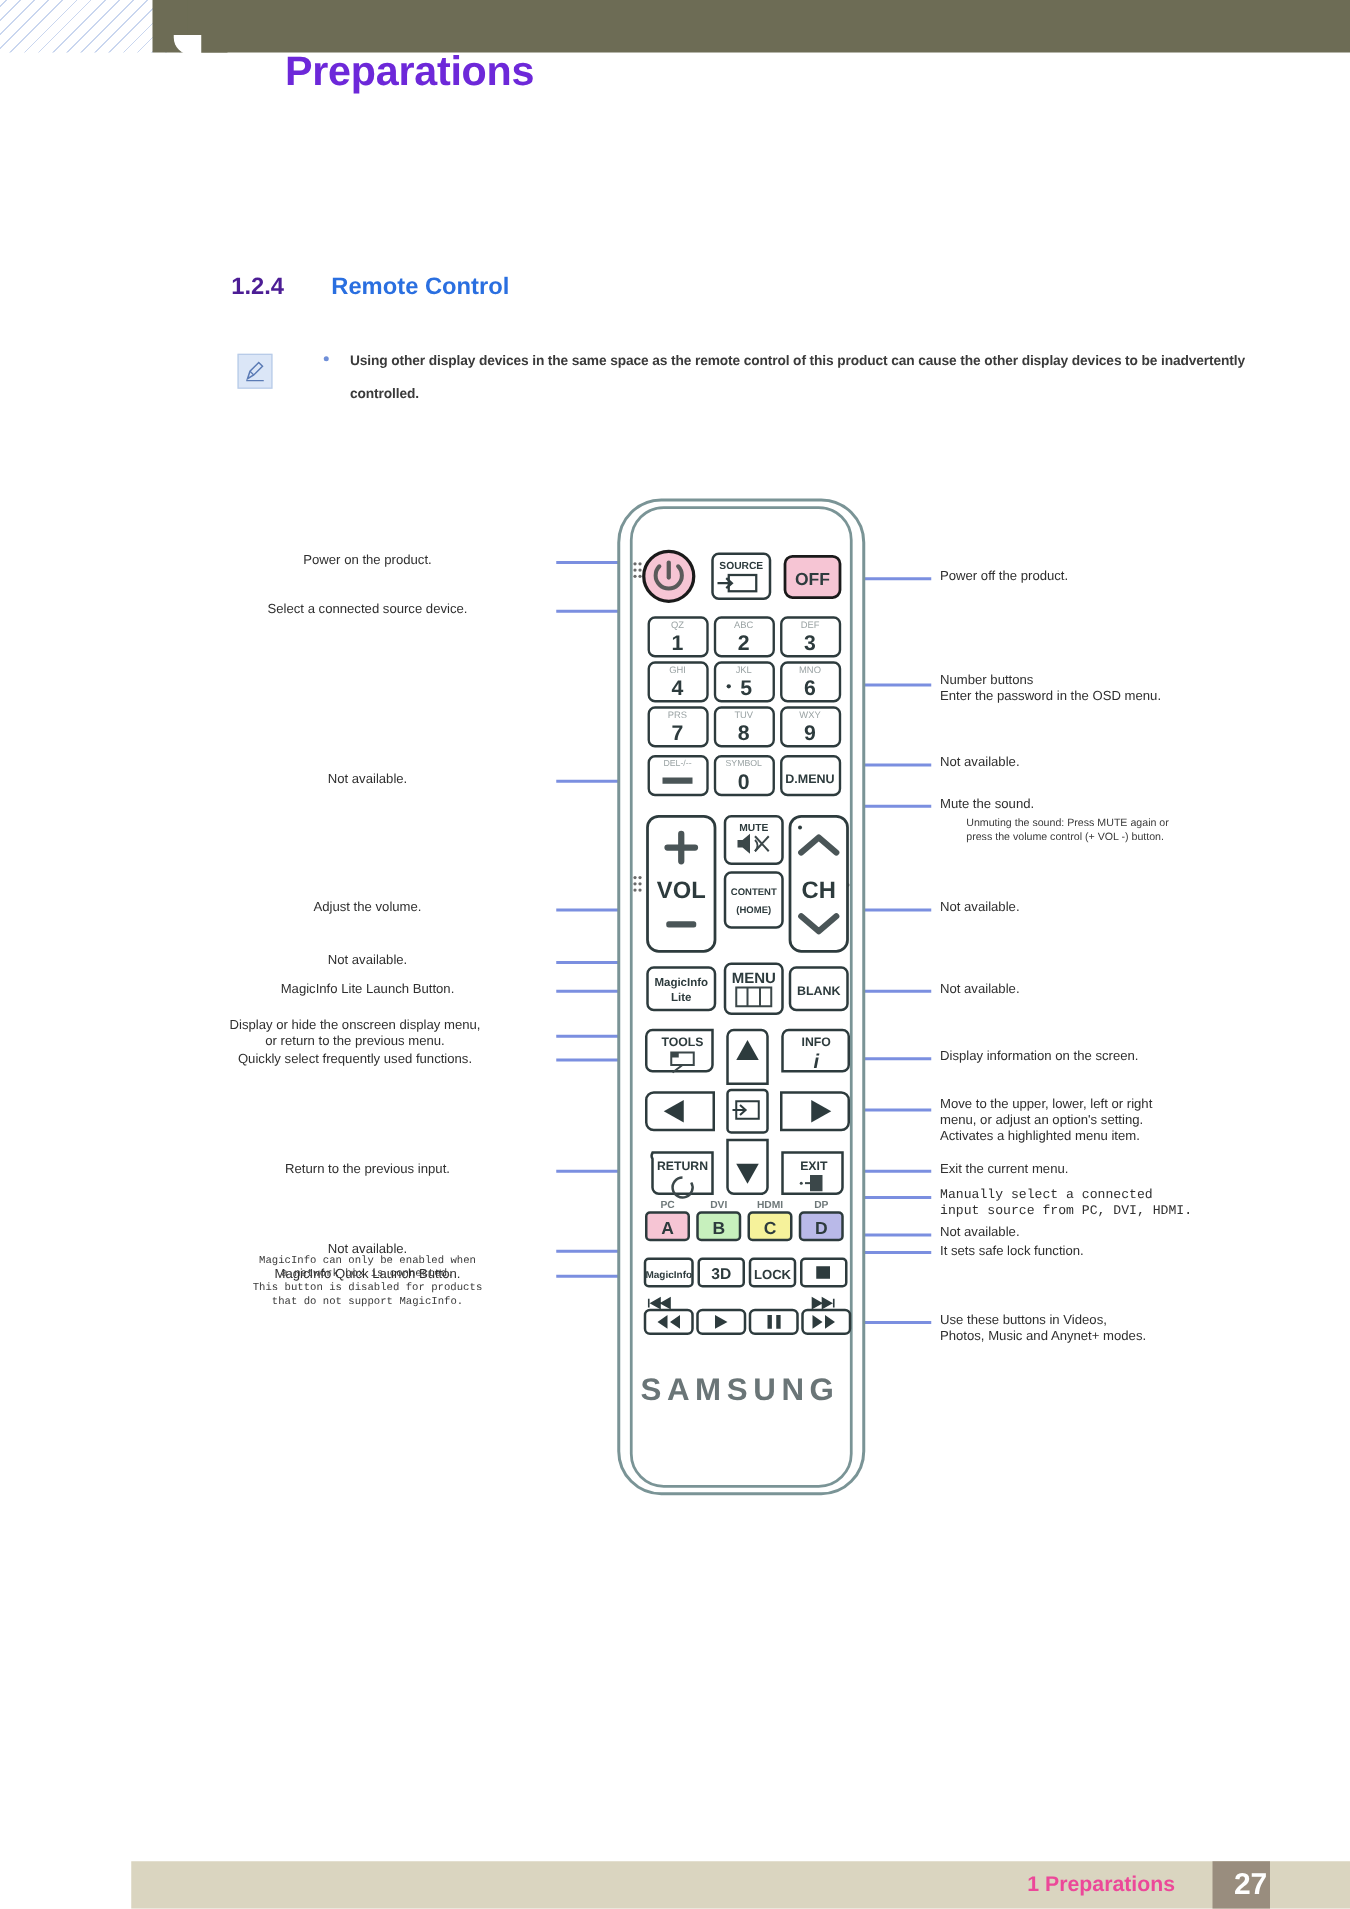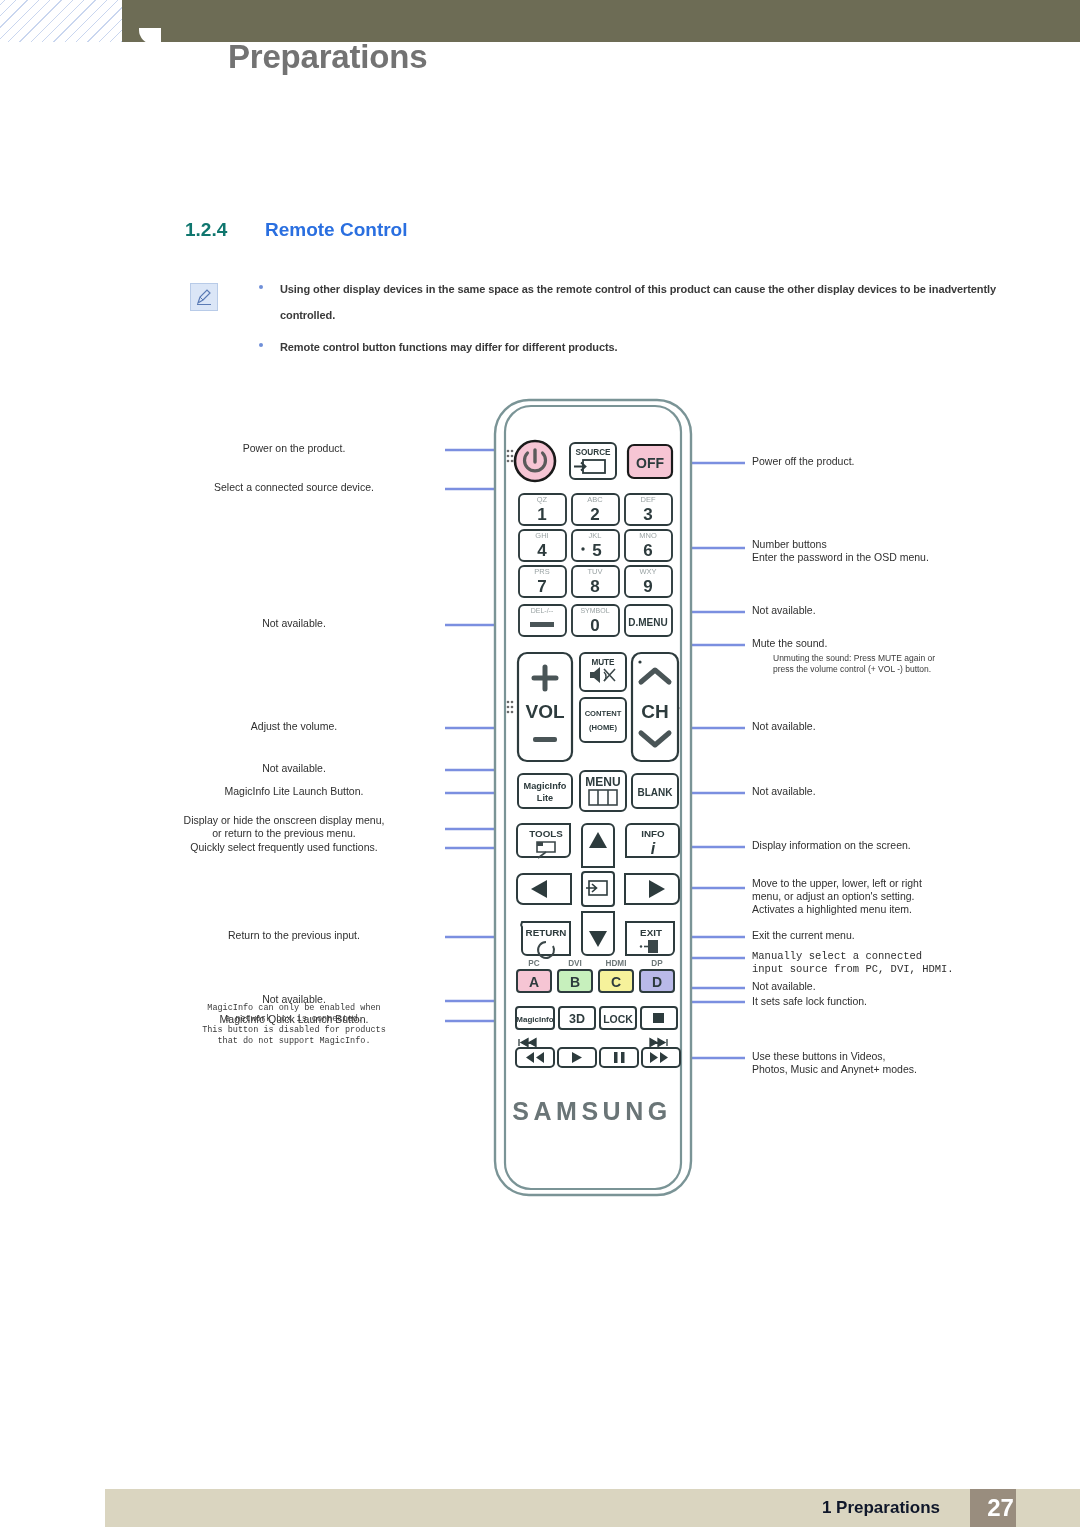--- a/index.html
+++ b/index.html
@@ -17,25 +17,25 @@
   }
   .hdr-tab{
     position:absolute;left:122px;top:0;width:60px;height:42px;background:#6d6c55;
   }
   .hdr-notch{
     position:absolute;left:139px;top:28px;width:22px;height:16px;background:#ffffff;
     border-radius:0 0 0 14px;
   }
   .page-title{
     position:absolute;left:228px;top:38px;font-size:33px;font-weight:bold;
-    color:#737373;letter-spacing:-0.2px;
+    color:#6d28d9;letter-spacing:-0.2px;
   }
   
   .sec-num{
-    position:absolute;left:185px;top:219px;font-size:19px;font-weight:bold;color:#0f766e;
+    position:absolute;left:185px;top:219px;font-size:19px;font-weight:bold;color:#4c1d95;
   }
   .sec-title{
     position:absolute;left:265px;top:219px;font-size:19px;font-weight:bold;color:#2a6fe0;
   }
   
   .note-icon{
     position:absolute;left:190px;top:283px;width:26px;height:26px;
     background:#dbe6f7;border:1px solid #b8cbe8;
   }
   .note-icon svg{position:absolute;left:3px;top:3px;}
@@ -48,21 +48,21 @@
   .note-li .txt{
     font-size:11px;color:#3a3a3a;line-height:26px;letter-spacing:-0.1px;font-weight:bold;
   }
   
   #remote-wrap{position:absolute;left:0;top:0;width:1080px;height:1527px;pointer-events:none;}
   
   .ftr-bar{
     position:absolute;left:105px;top:1489px;width:975px;height:38px;background:#dad5c0;
   }
   .ftr-txt{
-    position:absolute;right:140px;top:1498px;font-size:17px;color:#0f172a;font-weight:bold;
+    position:absolute;right:140px;top:1498px;font-size:17px;color:#ec4899;font-weight:bold;
   }
   .ftr-page-box{
     position:absolute;left:970px;top:1489px;width:46px;height:38px;background:#998d7e;
   }
   .ftr-page-num{
     position:absolute;left:970px;top:1494px;width:61px;text-align:center;
     font-size:24px;color:#ffffff;font-weight:bold;
   }
   .lbl{position:absolute;font-size:10.5px;color:#2f2f2f;line-height:13px;white-space:pre-line;}
   .lbl.r{text-align:center;}
@@ -84,24 +84,20 @@
   <svg width="20" height="20" viewBox="0 0 20 20">
     <path d="M4 16 L6 10 L13 3 L16 6 L9 13 Z" fill="none" stroke="#5b7bb5" stroke-width="1.2"></path>
     <path d="M6 10 L9 13" stroke="#5b7bb5" stroke-width="1"></path>
     <path d="M3 17.5 L17 17.5" stroke="#5b7bb5" stroke-width="1"></path>
   </svg>
 </div>
 <div class="note-list">
   <div class="note-li">
     <span class="bullet"></span>
     <span class="txt">Using other display devices in the same space as the remote control of this product can cause the other display devices to be inadvertently controlled.</span>
-  </div>
-  <div class="note-li">
-    <span class="bullet"></span>
-    <span class="txt">Remote control button functions may differ for different products.</span>
   </div>
 </div>
 
 <div id="remote-wrap">
 <svg width="1080" height="1527" viewBox="0 0 1080 1527" font-family="Liberation Sans, DejaVu Sans, sans-serif">
 
   <defs>
     <g id="btnrect"></g>
   </defs>
 

